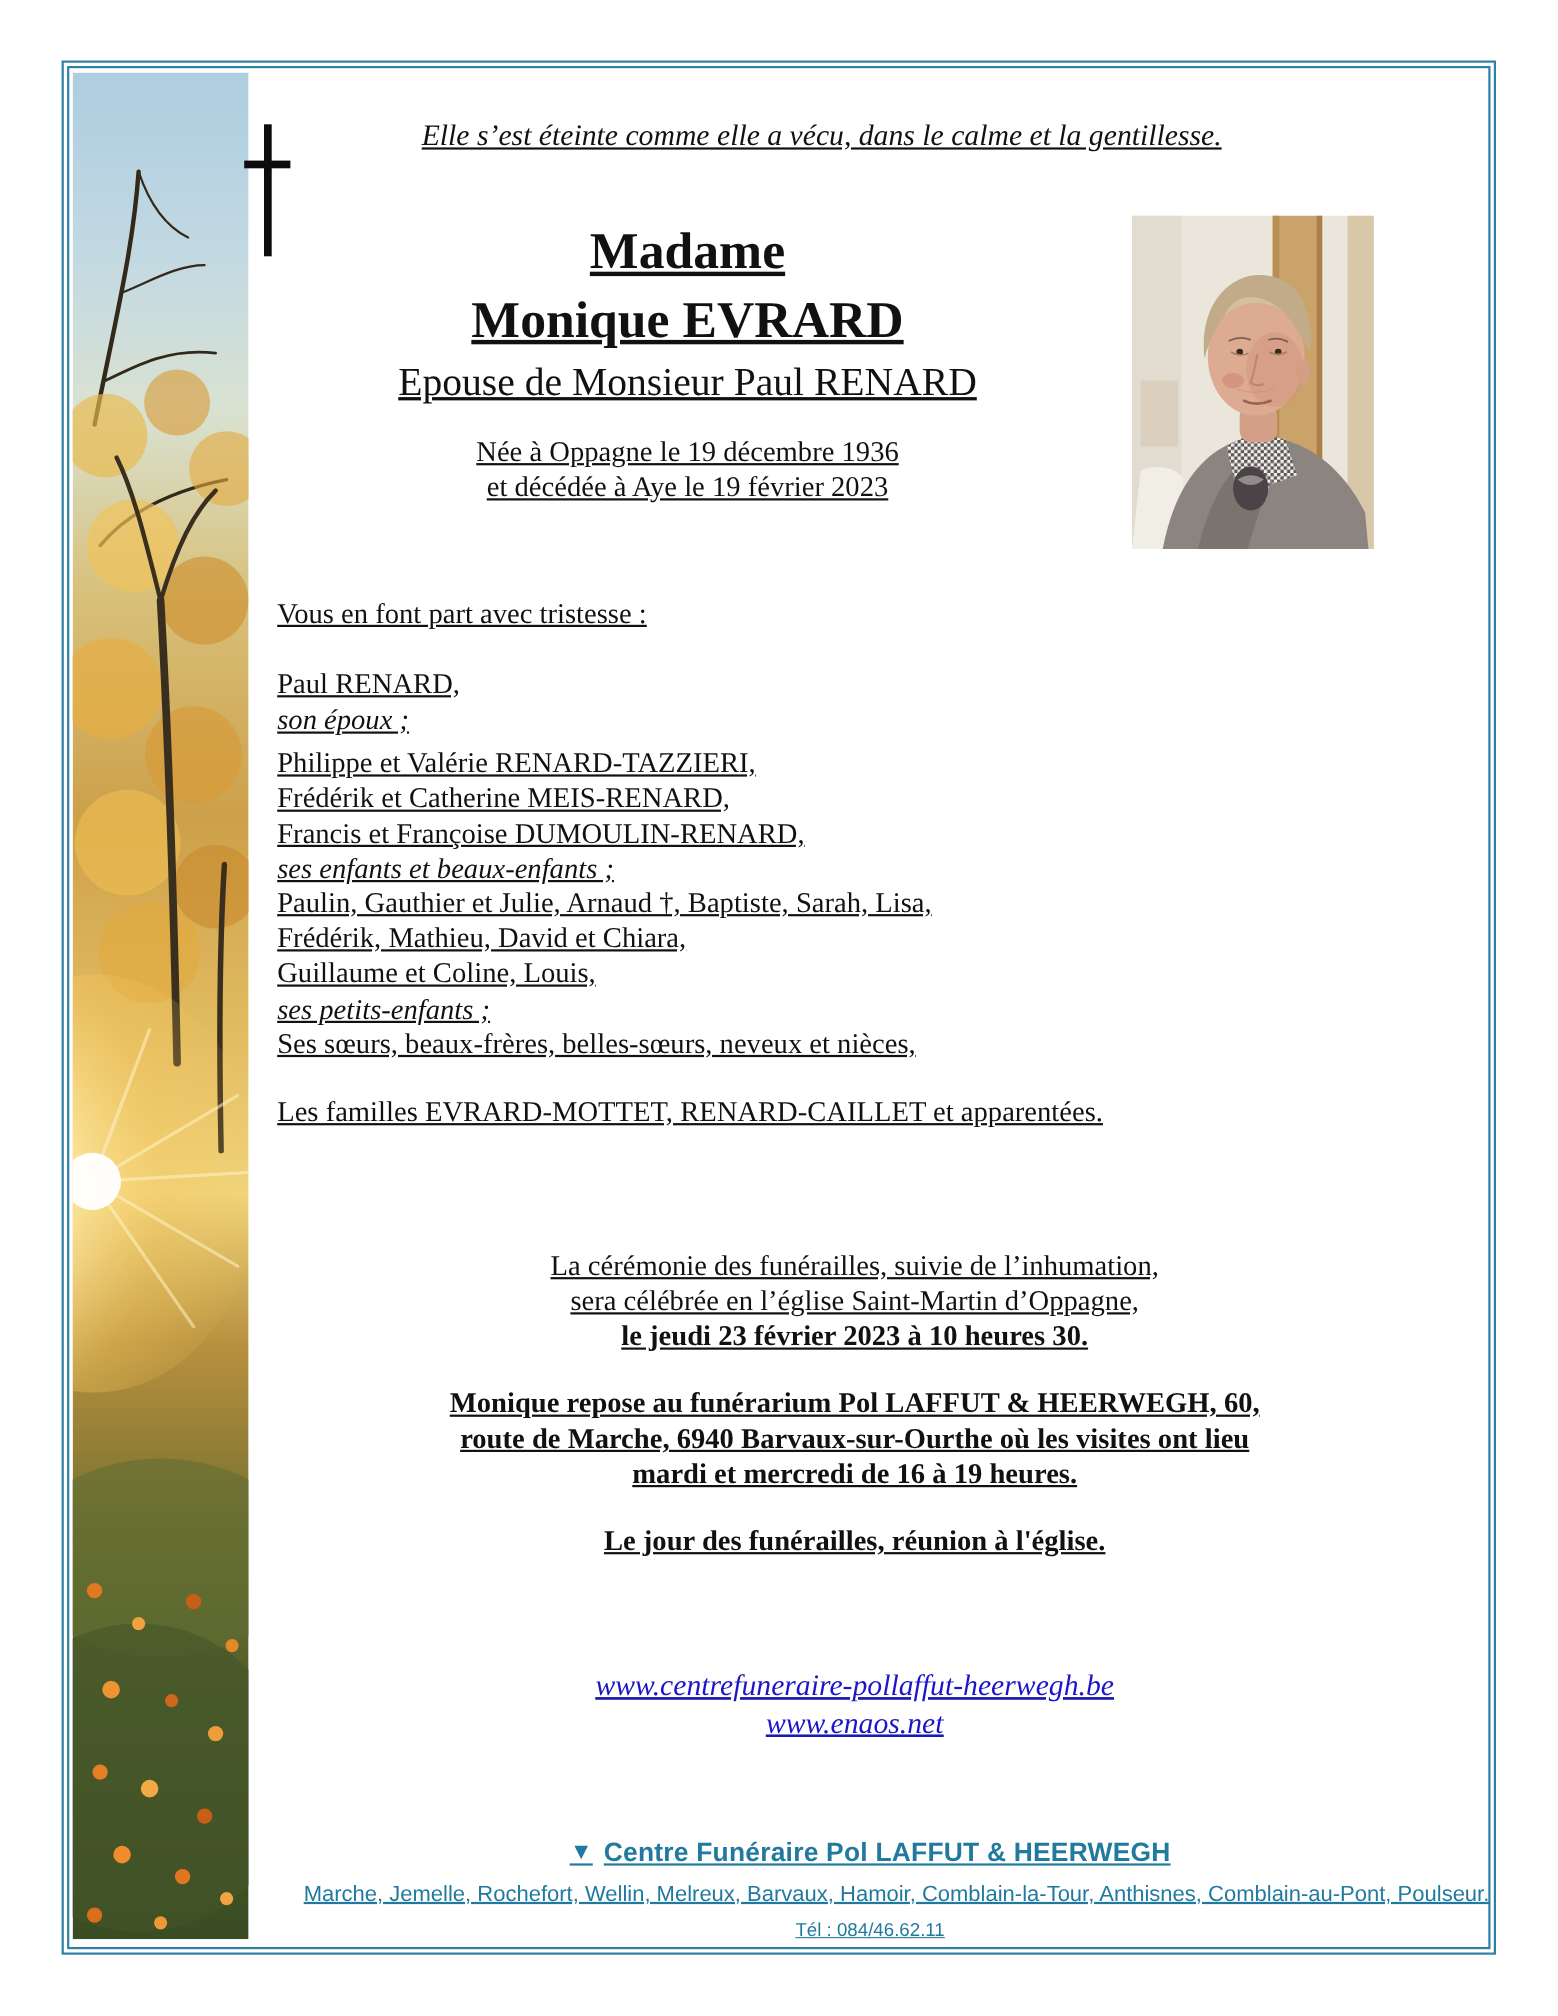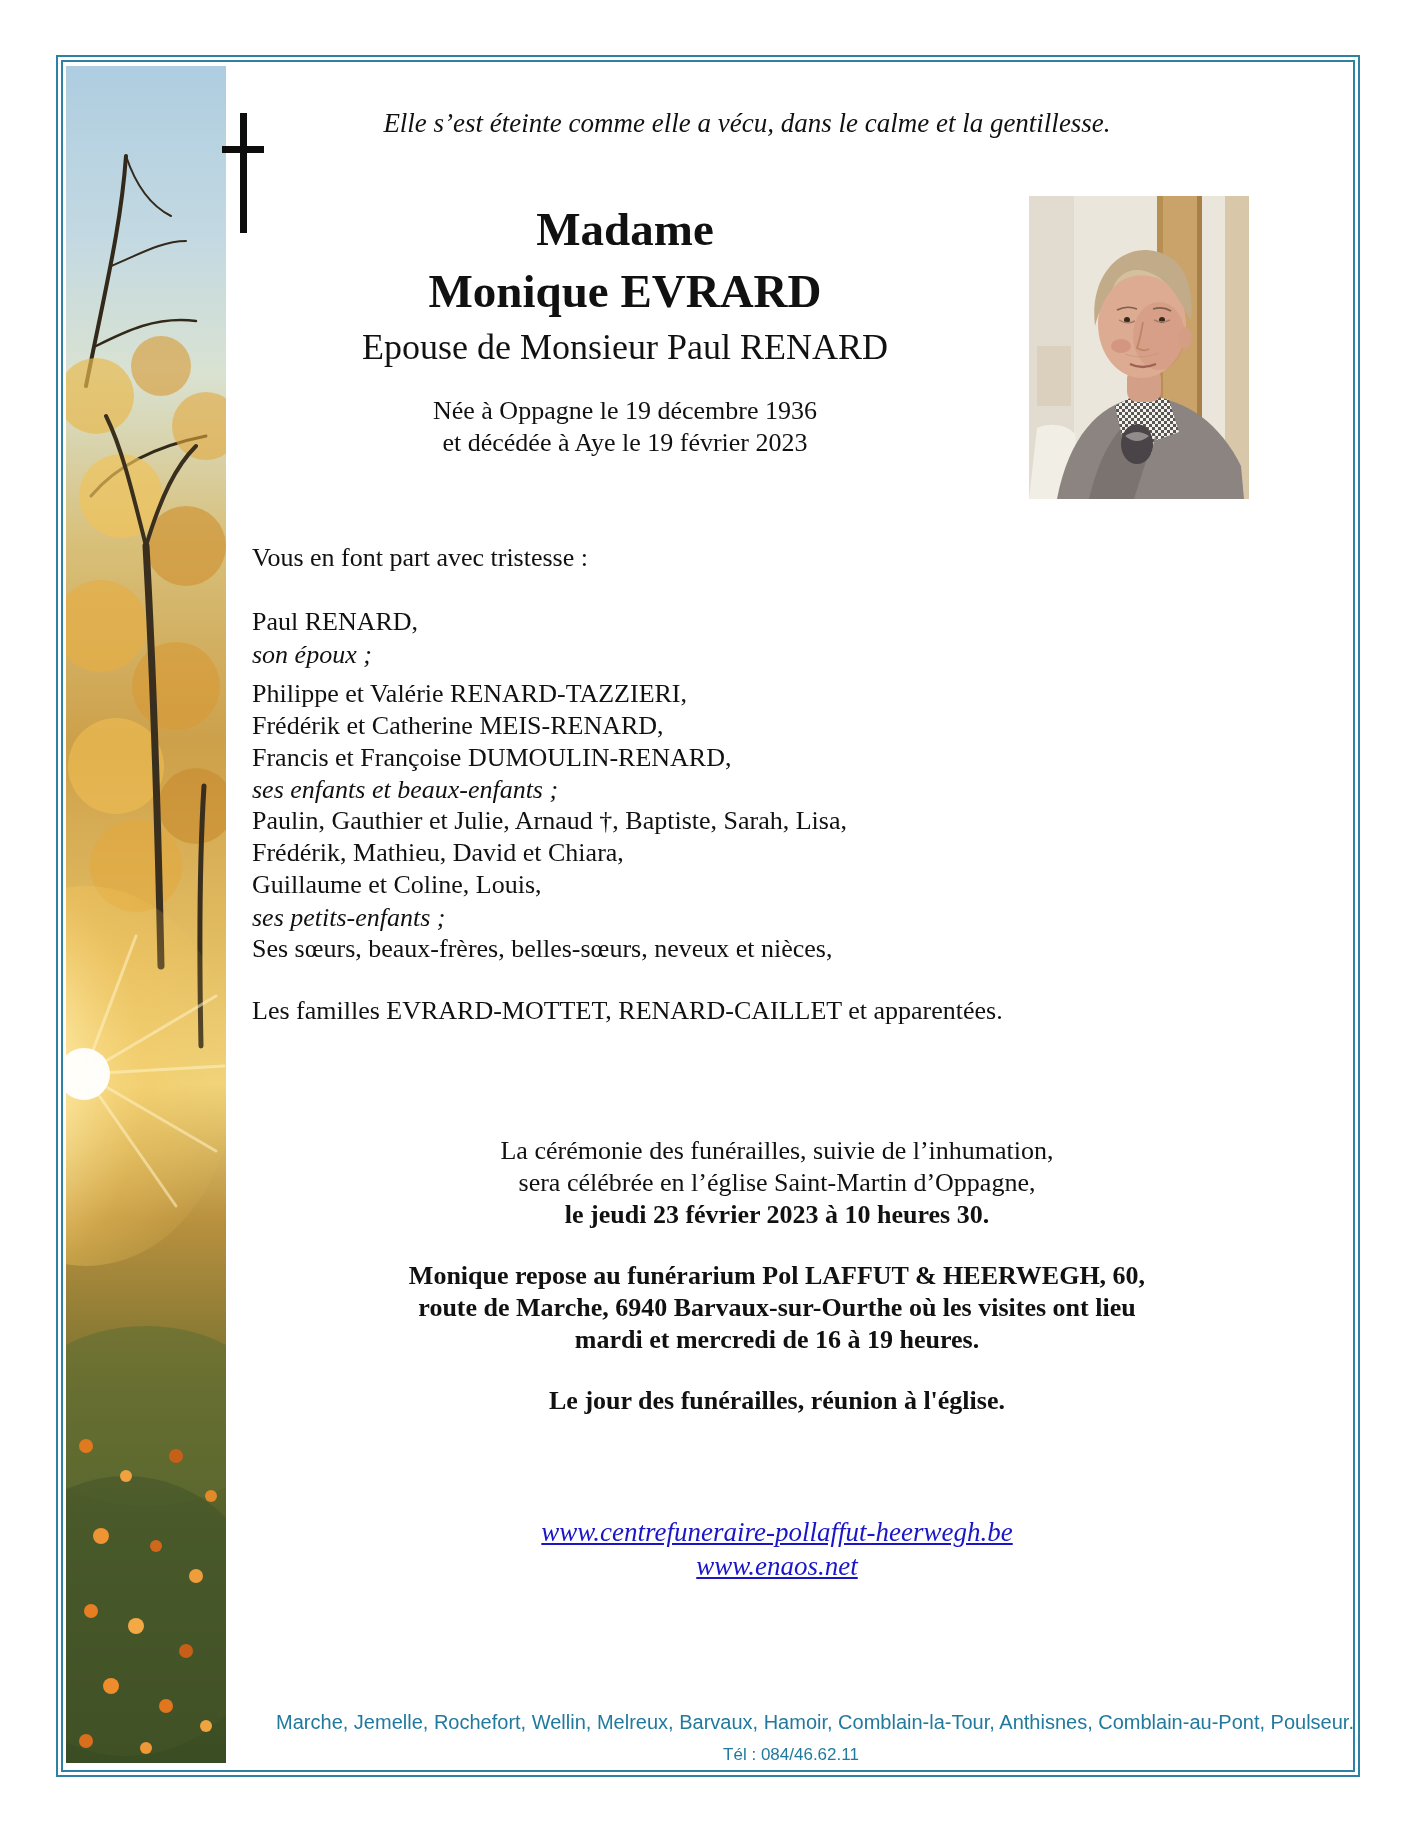--- a/index.html
+++ b/index.html
@@ -14,21 +14,21 @@
   .frame{
     position:absolute;left:56px;top:55px;
     width:1290px;height:1708px;
     border:7px double var(--frame-color,#2e81a4);
     box-sizing:content-box;
   }
   .strip{position:absolute;left:66px;top:66px;width:160px;height:1697px;}
   .portrait{position:absolute;left:1029px;top:196px;width:220px;height:303px;}
   .cross{position:absolute;left:221px;top:111px;width:44px;height:124px;}
 
-  .txt{position:absolute;line-height:1.18;white-space:nowrap;}
+  .txt{position:absolute;line-height:1.18;white-space:nowrap;text-decoration:underline;}
   .quote{left:347px;top:108px;width:800px;text-align:center;font-style:italic;font-size:27px;}
 
   .title-col{left:230px;width:790px;text-align:center;}
   .t-madame{top:202px;font-size:47px;font-weight:bold;}
   .t-name{top:264px;font-size:47px;font-weight:bold;}
   .t-epouse{top:326px;font-size:36px;}
   .t-nee{top:396px;font-size:26px;}
   .t-dec{top:428px;font-size:26px;}
 
   .body-col{left:252px;width:1050px;font-size:26px;text-align:left;}
@@ -249,16 +249,19 @@
   <div class="txt cer r3">mardi et mercredi de 16 à 19 heures.</div>
   <div class="txt cer reu">Le jour des funérailles, réunion à l'église.</div>
 
   <div class="txt cond cond-l1">
     <a href="#">www.centrefuneraire-pollaffut-heerwegh.be</a>
   </div>
   <div class="txt cond cond-l2">
     <a href="#">www.enaos.net</a>
   </div>
 
+  <div class="txt footer f-co">
+    <span class="tri">▼</span><span>Centre Funéraire Pol LAFFUT &amp; HEERWEGH</span>
+  </div>
   <div class="txt footer f-towns">Marche, Jemelle, Rochefort, Wellin, Melreux, Barvaux, Hamoir, Comblain-la-Tour, Anthisnes, Comblain-au-Pont, Poulseur.</div>
   <div class="txt footer f-tel">Tél : 084/46.62.11</div>
 
 </div>
 
 </body></html>

